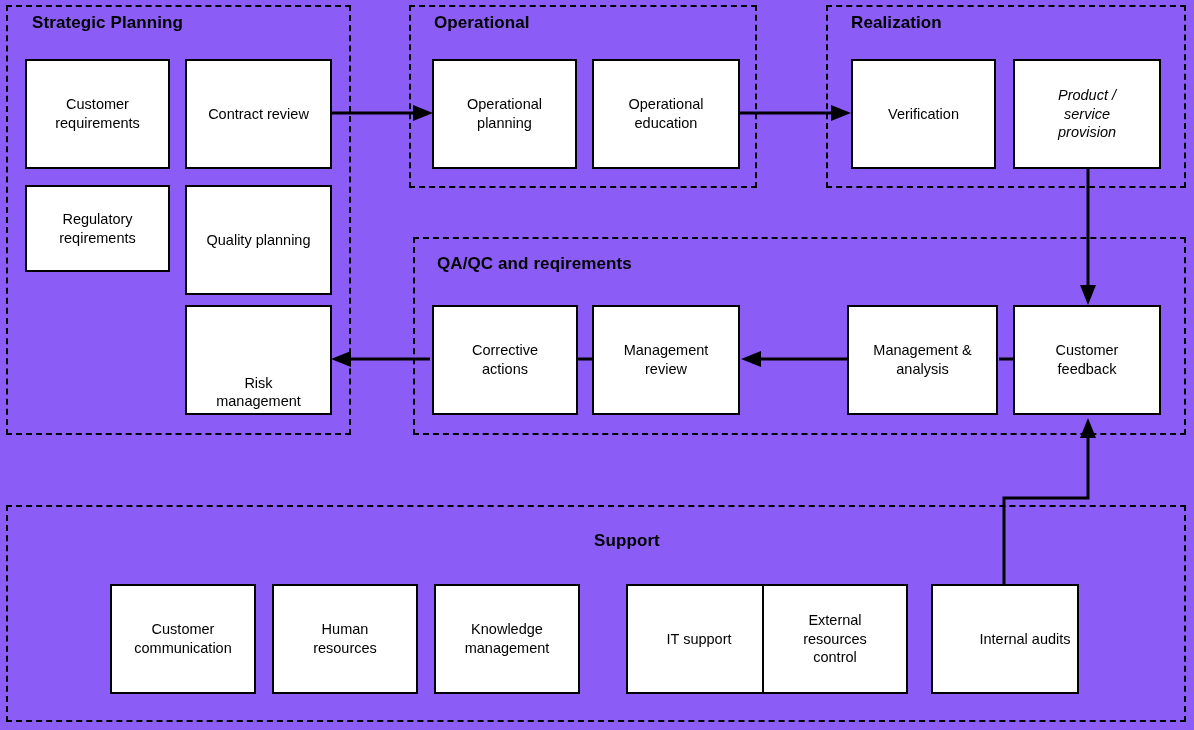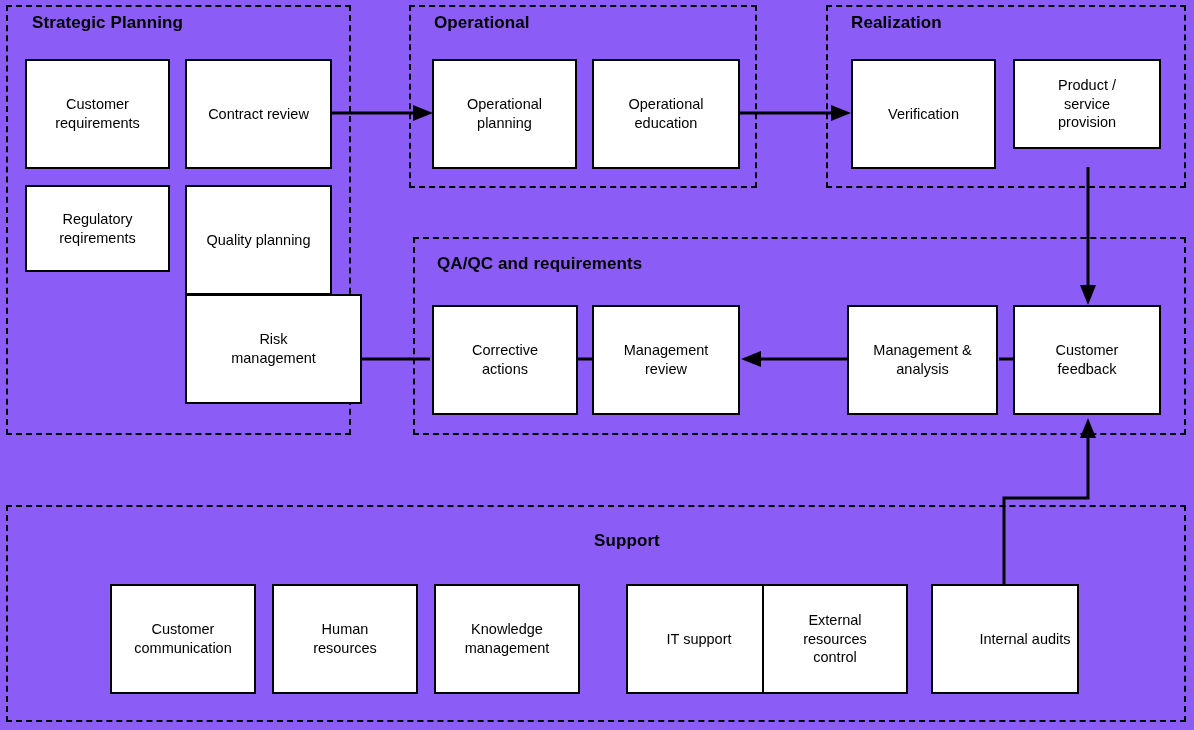--- a/index.html
+++ b/index.html
@@ -137,21 +137,21 @@
       <span>reqirements</span>
     </div>
   </div>
 
   <div class="node" style="left:185px; top:185px; width:147px; height:110px;">
     <div>
       <span>Quality planning</span>
     </div>
   </div>
 
-  <div class="node" style="left:185px; top:294px; width:177px; height:110px;">
+  <div class="node" style="left:185px; top:305px; width:147px; height:110px;align-items:flex-end;">
     <div>
       <span>Risk</span>
       <span>management</span>
     </div>
   </div>
 
   <div class="group" style="left:409px; top:5px; width:348px; height:183px;"></div>
   <div class="group-title" style="left:434px; top:13px;">Operational</div>
 
   <div class="node" style="left:432px; top:59px; width:145px; height:110px;">
@@ -170,30 +170,30 @@
 
   <div class="group" style="left:826px; top:5px; width:360px; height:183px;"></div>
   <div class="group-title" style="left:851px; top:13px;">Realization</div>
 
   <div class="node" style="left:851px; top:59px; width:145px; height:110px;">
     <div>
       <span>Verification</span>
     </div>
   </div>
 
-  <div class="node" style="left:1013px; top:59px; width:148px; height:90px;">
+  <div class="node" style="left:1013px; top:59px; width:148px; height:110px;font-style:italic;">
     <div>
       <span>Product /</span>
       <span>service</span>
       <span>provision</span>
     </div>
   </div>
 
   <div class="group" style="left:413px; top:237px; width:773px; height:198px;"></div>
-  <div class="group-title" style="left:437px; top:254px;">QA/QC and requirements</div>
+  <div class="group-title" style="left:437px; top:254px;">QA/QC and reqirements</div>
 
   <div class="node" style="left:432px; top:305px; width:146px; height:110px;">
     <div>
       <span>Corrective</span>
       <span>actions</span>
     </div>
   </div>
 
   <div class="node" style="left:592px; top:305px; width:148px; height:110px;">
     <div>

